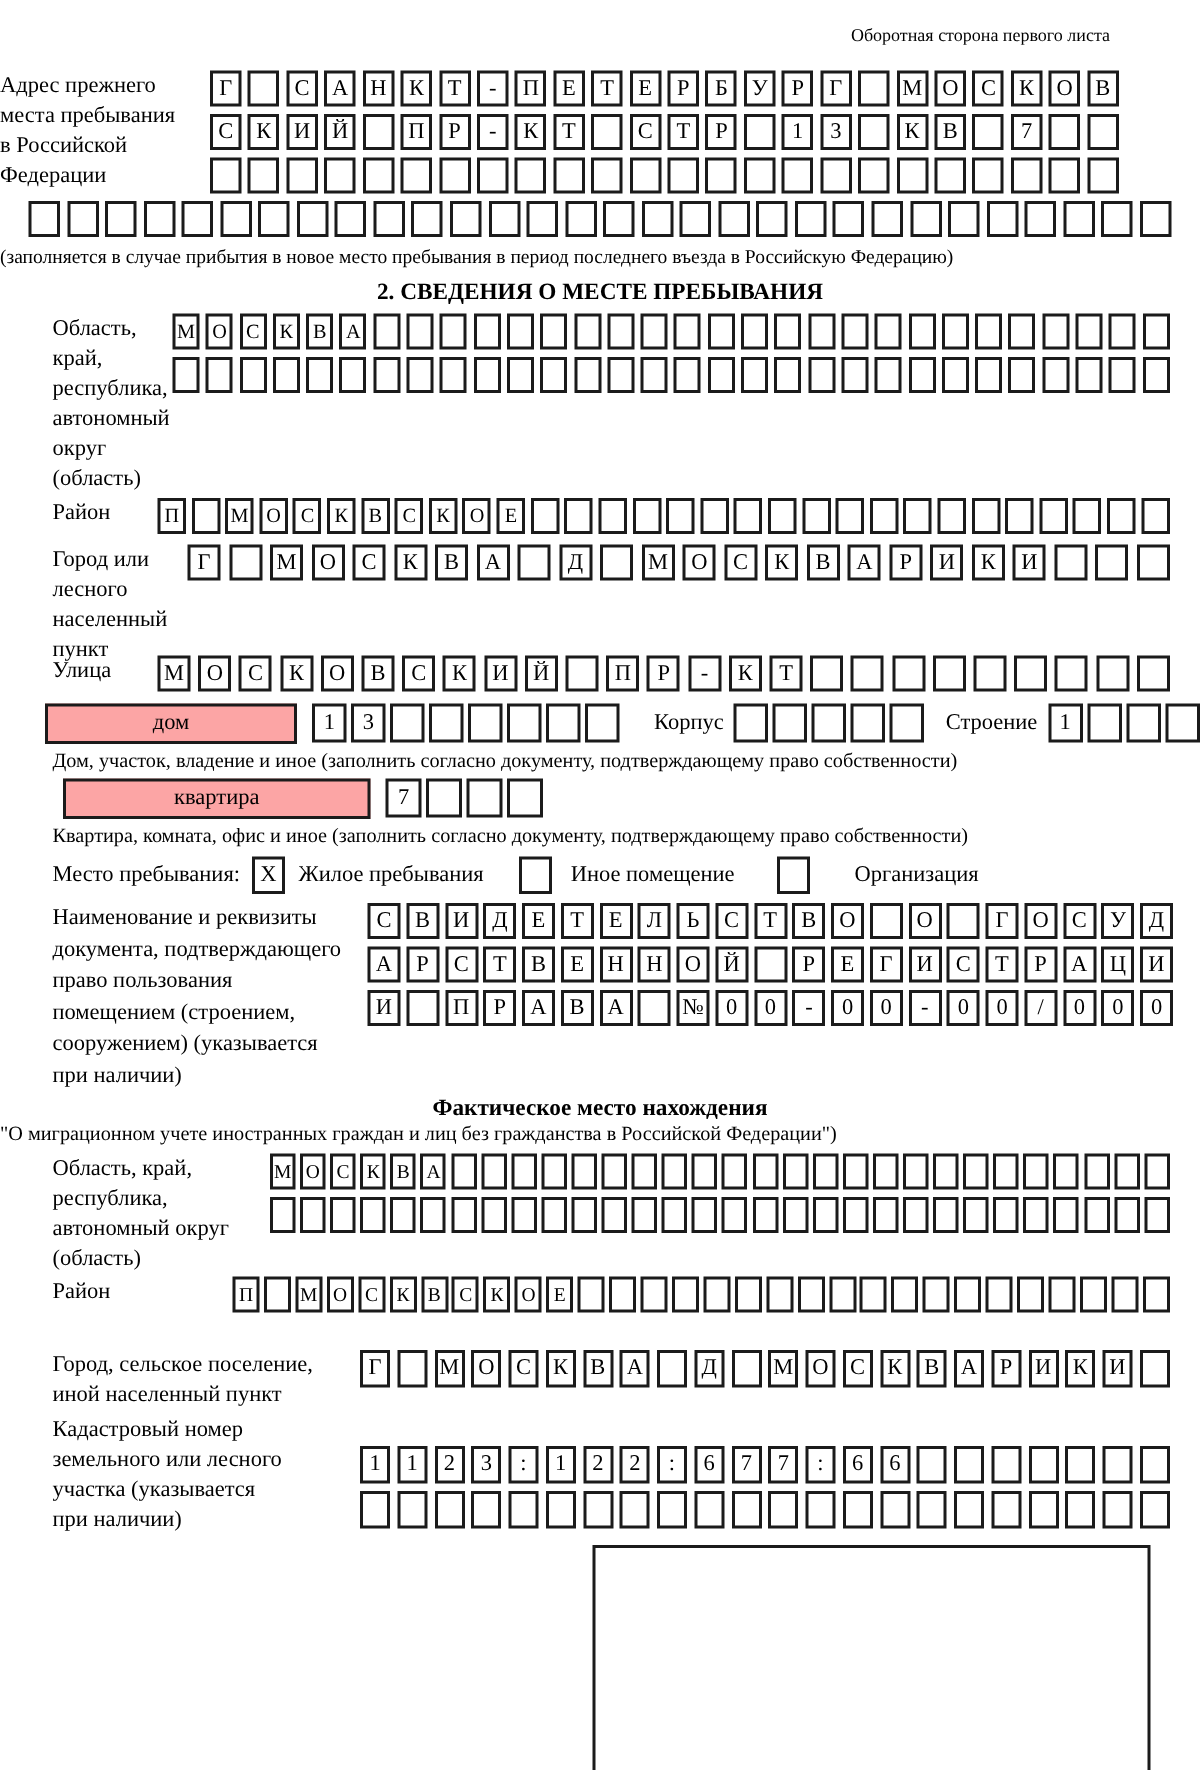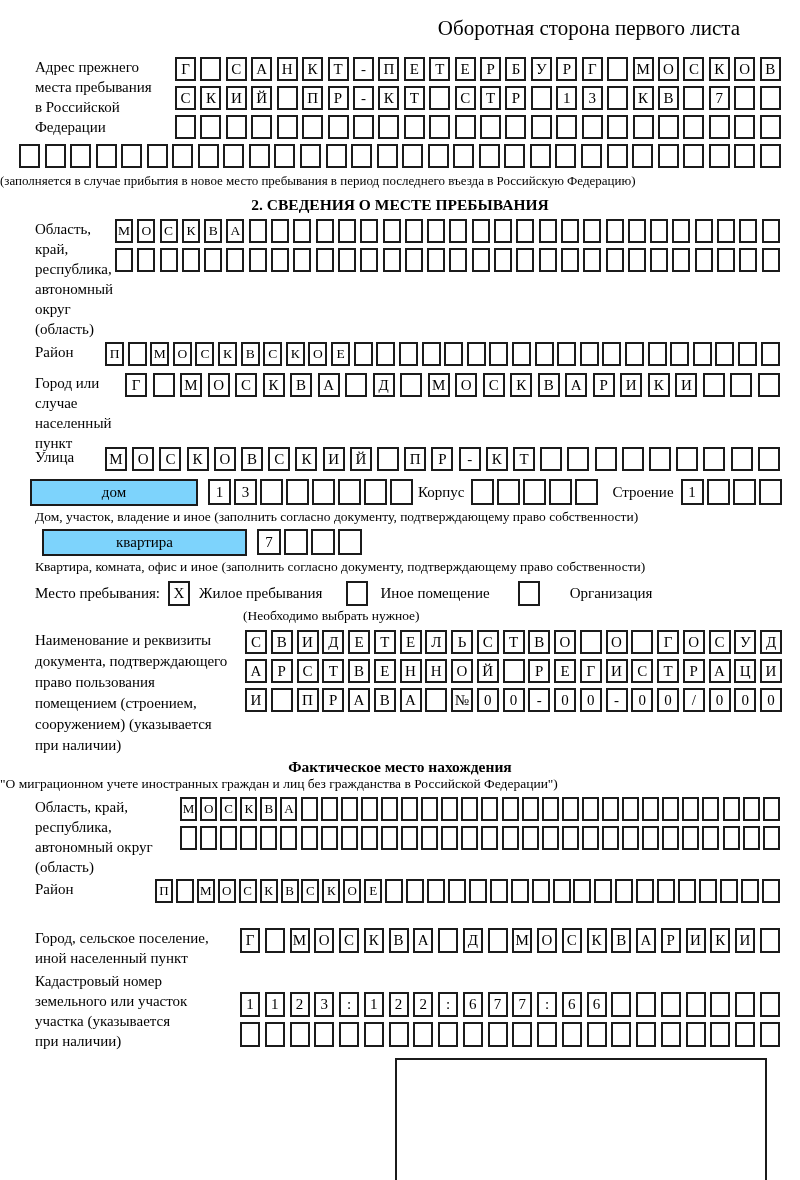--- a/index.html
+++ b/index.html
@@ -1,43 +1,43 @@
 <!DOCTYPE html>
 <html><head>
 <meta charset="utf-8">
 <style>
   html,body{margin:0;padding:0;background:#fff;}
   .page{width:800px;height:1180px;position:relative;overflow:hidden;background:#fff;
         font-family:"Liberation Serif",serif;color:#000;}
-  .hdr{text-align:right;padding:16px 60px 0 0;font-size:21px;}
+  .hdr{text-align:right;padding:16px 60px 0 0;font-size:12px;}
   .lbl{white-space:pre-line;font-size:15px;line-height:1.34;}
   .flexrow{display:flex;align-items:flex-start;}
   .cbrow{display:flex;justify-content:space-between;margin-bottom:5px;}
   .cb{border:2px solid #1b1b1b;box-sizing:border-box;text-align:center;
       width:var(--bw,21px);height:var(--bh,24px);line-height:calc(var(--bh,24px) - 4px);
       font-size:var(--fs,15px);flex:0 0 auto;background:#fff;}
   .inlinebxs{display:flex;gap:3px;}
   .widebox{border:2px solid #1b1b1b;box-sizing:border-box;text-align:center;
-           font-size:15px;height:27px;line-height:23px;background:#7dd3fc;}
+           font-size:15px;height:27px;line-height:23px;background:#fca5a5;}
   .note{font-size:13px;}
   .center{text-align:left;}
   .sectitle{text-align:center;font-weight:bold;font-size:15.5px;}
   .chk{border:2px solid #1b1b1b;box-sizing:border-box;width:22px;height:25px;
        line-height:21px;text-align:center;font-size:15px;flex:0 0 auto;}
   .stamp{border:2.5px solid #1b1b1b;box-sizing:border-box;width:372px;height:176px;
          margin:6px 0 0 395px;background:#fff;}
 </style>
 </head>
 <body>
 
 <div class="page">
 
   <div class="hdr">Оборотная сторона первого листа</div>
 
-  <div class="flexrow" style="padding-left:35px;margin-top:16px;">
+  <div class="flexrow" style="margin-top:16px;">
     <div class="lbl" style="width:140px;">Адрес прежнего
 места пребывания
 в Российской
 Федерации</div>
     <div style="width:606px;">
       <div class="cbrow" style="width:606px;">
           <div class="cb">Г</div>
           <div class="cb"></div>
           <div class="cb">С</div>
           <div class="cb">А</div>
@@ -255,21 +255,21 @@
         <div class="cb"></div>
         <div class="cb"></div>
         <div class="cb"></div>
         <div class="cb"></div>
         <div class="cb"></div>
         <div class="cb"></div>
       </div>
   </div>
 
   <div class="flexrow" style="padding-left:35px;margin-top:2px;">
-    <div class="lbl" style="width:90px;">Город или случае
+    <div class="lbl" style="width:90px;">Город или лесного
 населенный пункт</div>
     <div class="cbrow" style="width:655px;--bw:22px;">
         <div class="cb">Г</div>
         <div class="cb"></div>
         <div class="cb">М</div>
         <div class="cb">О</div>
         <div class="cb">С</div>
         <div class="cb">К</div>
         <div class="cb">В</div>
         <div class="cb">А</div>
@@ -328,21 +328,21 @@
     <div class="inlinebxs" style="margin-left:10px;--bw:23px;--bh:26px;">
         <div class="cb">1</div>
         <div class="cb">3</div>
         <div class="cb"></div>
         <div class="cb"></div>
         <div class="cb"></div>
         <div class="cb"></div>
         <div class="cb"></div>
         <div class="cb"></div>
       </div>
-    <div class="lbl" style="margin:0 7px 0 5px;">Корпус</div>
+    <div class="lbl" style="margin:0 7px 0 23px;">Корпус</div>
     <div class="inlinebxs" style="--bw:23px;--bh:26px;">
         <div class="cb"></div>
         <div class="cb"></div>
         <div class="cb"></div>
         <div class="cb"></div>
         <div class="cb"></div>
       </div>
     <div class="lbl" style="margin:0 7px 0 14px;">Строение</div>
     <div class="inlinebxs" style="--bw:23px;--bh:26px;">
         <div class="cb">1</div>
@@ -366,21 +366,20 @@
 
   <div style="display:flex;align-items:center;margin:6px 0 0 35px;">
     <div class="lbl">Место пребывания:</div>
     <div class="chk" style="margin-left:8px;">X</div>
     <div class="lbl" style="margin-left:9px;">Жилое пребывания</div>
     <div class="chk" style="margin-left:24px;"></div>
     <div class="lbl" style="margin-left:12px;">Иное помещение</div>
     <div class="chk" style="margin-left:28px;"></div>
     <div class="lbl" style="margin-left:30px;">Организация</div>
   </div>
-  <div class="note" style="margin:2px 0 0 243px;font-size:13.5px;">(Необходимо выбрать нужное)</div>
 
   <div class="flexrow" style="padding-left:35px;margin-top:6px;">
     <div class="lbl" style="width:210px;line-height:1.4;">Наименование и реквизиты
 документа, подтверждающего
 право пользования
 помещением (строением,
 сооружением) (указывается
 при наличии)</div>
     <div style="width:537px;">
       <div class="cbrow" style="width:537px;--bw:22px;">
@@ -591,21 +590,21 @@
         <div class="cb">Р</div>
         <div class="cb">И</div>
         <div class="cb">К</div>
         <div class="cb">И</div>
         <div class="cb"></div>
       </div>
   </div>
 
   <div class="flexrow" style="padding-left:35px;margin-top:2px;">
     <div class="lbl" style="width:205px;">Кадастровый номер
-земельного или участок
+земельного или лесного
 участка (указывается
 при наличии)</div>
     <div style="width:540px;">
       <div class="cbrow" style="width:540px;--bw:20px;--bh:25px;margin-top:21px;">
           <div class="cb">1</div>
           <div class="cb">1</div>
           <div class="cb">2</div>
           <div class="cb">3</div>
           <div class="cb">:</div>
           <div class="cb">1</div>

